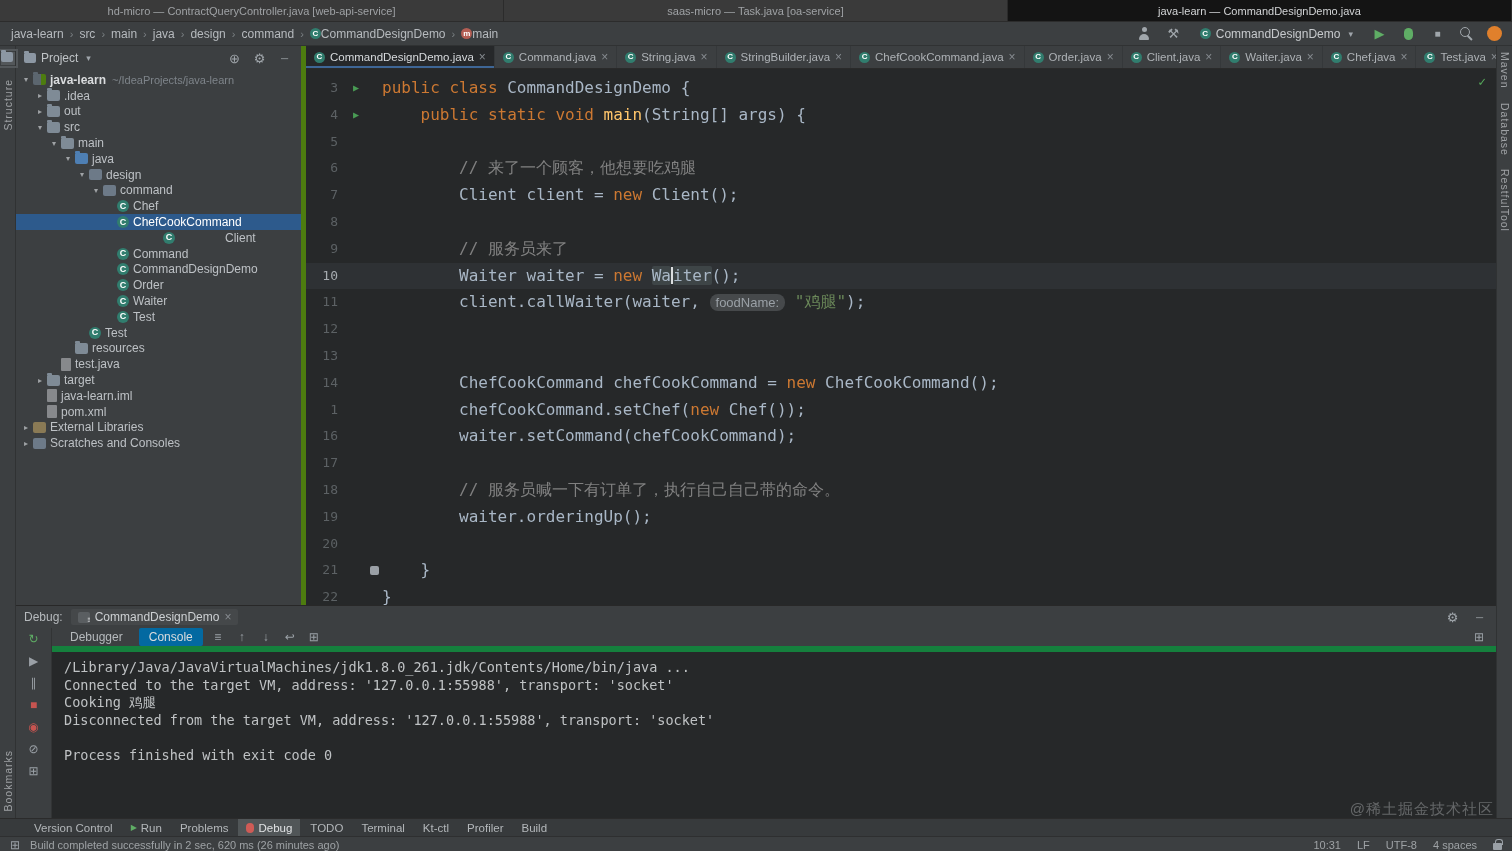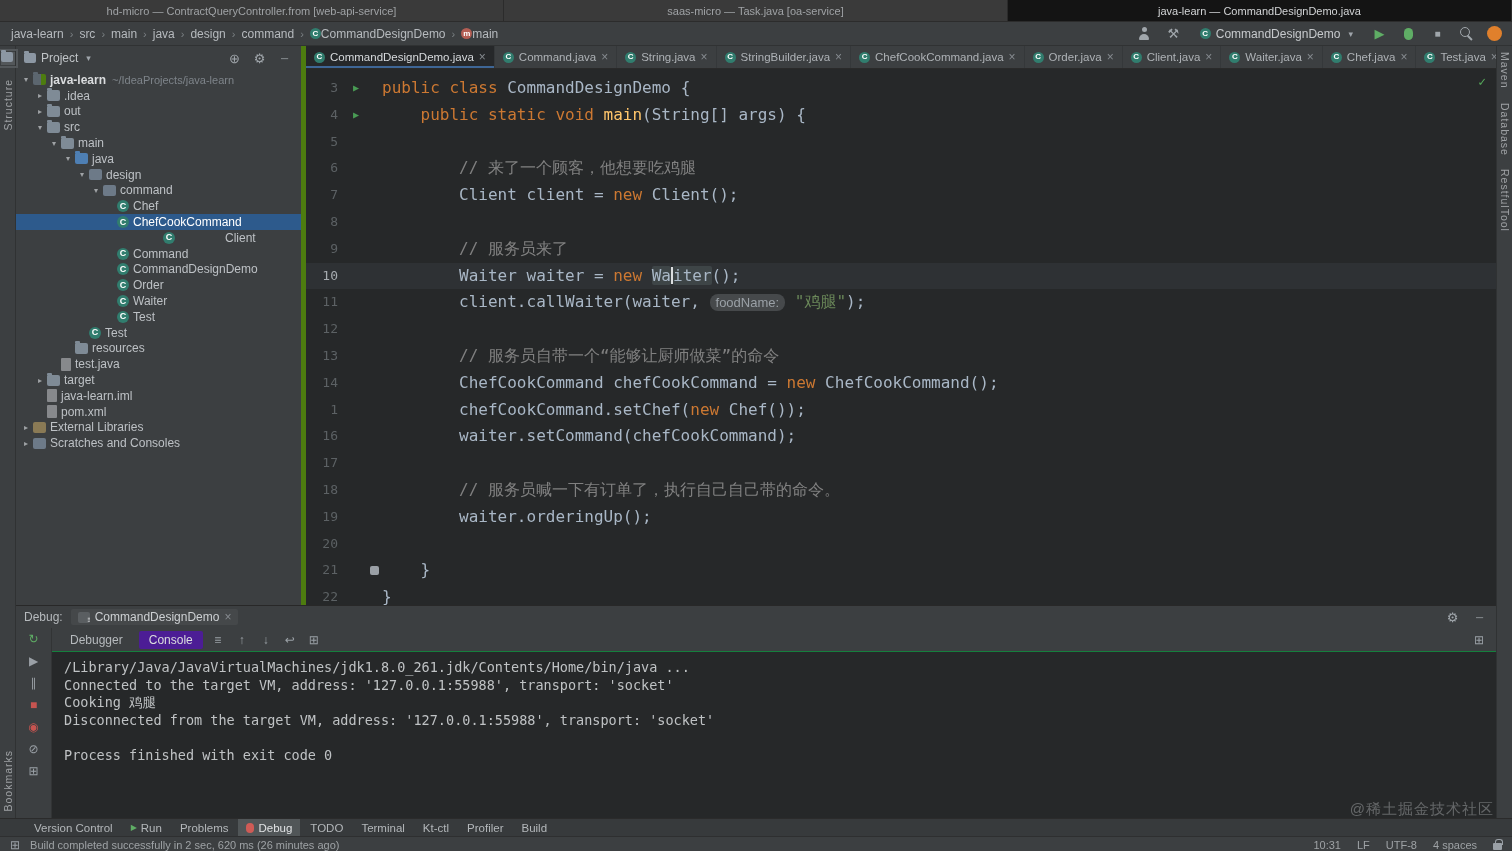--- a/index.html
+++ b/index.html
@@ -124,23 +124,23 @@
 
   
   .debug{height:213px;background:#3c3f41;border-top:1px solid #282828;display:flex;flex-direction:column;flex:none;}
   .dbg-head{height:22px;display:flex;align-items:center;gap:8px;padding:0 8px;font-size:12px;color:#b6babd;flex:none;}
   .dbg-tab{display:flex;align-items:center;gap:5px;padding:1px 7px;background:#45484a;border-radius:2px;color:#cdd0d3;}
   .dbg-head .right{margin-left:auto;display:flex;gap:10px;}
   .dbg-body{flex:1;display:flex;min-height:0;}
   .dbg-strip{width:36px;border-right:1px solid #323435;display:flex;flex-direction:column;align-items:center;
              padding-top:4px;gap:8px;font-size:12px;flex:none;}
   .dbg-right{flex:1;display:flex;flex-direction:column;min-width:0;}
-  .dbg-bar{height:24px;display:flex;align-items:center;gap:6px;padding:0 8px;border-bottom:1px solid #15803d;font-size:12px;flex:none;}
+  .dbg-bar{height:24px;display:flex;align-items:center;gap:6px;padding:0 8px;border-bottom:6px solid #15803d;font-size:12px;flex:none;}
   .seg-tab{padding:2px 10px;color:#b6babd;border-radius:2px;}
-  .seg-tab.active{background:#4c1d95;color:#dadcde;}
+  .seg-tab.active{background:#0369a1;color:#dadcde;}
   .bar-ic{color:#9aa0a6;font-size:12px;width:18px;text-align:center;}
   .dbg-bar .right{margin-left:auto;display:flex;gap:8px;}
   .console{flex:1;background:#262829;font-family:"DejaVu Sans Mono","Liberation Mono",monospace;
            font-size:13.5px;line-height:17.5px;color:#bfc2c4;padding:7px 0 0 12px;overflow:hidden;}
   .cline{white-space:pre;}
 
   
   .btoolbar{height:18px;background:#373a3c;border-top:1px solid #2b2b2b;display:flex;align-items:center;
             padding:0 26px;gap:2px;font-size:11.5px;flex:none;}
   .tbtn{padding:0 8px;height:100%;display:flex;align-items:center;gap:4px;color:#b3b7ba;}
@@ -154,21 +154,21 @@
   .i-lock{width:9px;height:7px;background:#9aa0a6;border-radius:1px;position:relative;display:inline-block;margin-top:3px;}
   .i-lock::before{content:'';position:absolute;top:-4px;left:1.5px;width:6px;height:5px;border:1.5px solid #9aa0a6;border-bottom:none;border-radius:3px 3px 0 0;}
   .watermark{position:absolute;right:18px;bottom:32px;font-size:15px;color:rgba(215,218,220,0.35);letter-spacing:1px;pointer-events:none;}
 </style>
 </head>
 <body>
 
 <div class="app">
 
   <div class="titlebar">
-      <div class="tseg">hd-micro — ContractQueryController.from [web-api-service]</div>
+      <div class="tseg">hd-micro — ContractQueryController.java [web-api-service]</div>
       <div class="tseg">saas-micro — Task.java [oa-service]</div>
       <div class="tseg active">java-learn — CommandDesignDemo.java</div>
     </div>
 
   <div class="navbar">
     <div class="crumbs">
         <span class="crumb">
           <span>java-learn</span>
         </span>
         <span class="bsep"></span>
@@ -430,21 +430,21 @@
                 <div class="line"><span class="lnum">3</span><span class="lico"><span class="runarrow"></span></span><span class="lfold"></span><span class="ltext"><span class="seg-kw">public </span><span class="seg-kw">class </span><span class="seg-pl">CommandDesignDemo {</span></span></div>
                 <div class="line"><span class="lnum">4</span><span class="lico"><span class="runarrow"></span></span><span class="lfold"></span><span class="ltext"><span class="seg-pl">    </span><span class="seg-kw">public static void </span><span class="seg-mh">main</span><span class="seg-pl">(String[] args) {</span></span></div>
                 <div class="line"><span class="lnum">5</span><span class="lico"></span><span class="lfold"></span><span class="ltext"></span></div>
                 <div class="line"><span class="lnum">6</span><span class="lico"></span><span class="lfold"></span><span class="ltext"><span class="seg-pl">        </span><span class="seg-cm">// 来了一个顾客，他想要吃鸡腿</span></span></div>
                 <div class="line"><span class="lnum">7</span><span class="lico"></span><span class="lfold"></span><span class="ltext"><span class="seg-pl">        Client client = </span><span class="seg-kw">new</span><span class="seg-pl"> Client();</span></span></div>
                 <div class="line"><span class="lnum">8</span><span class="lico"></span><span class="lfold"></span><span class="ltext"></span></div>
                 <div class="line"><span class="lnum">9</span><span class="lico"></span><span class="lfold"></span><span class="ltext"><span class="seg-pl">        </span><span class="seg-cm">// 服务员来了</span></span></div>
                 <div class="line current"><span class="lnum">10</span><span class="lico"></span><span class="lfold"></span><span class="ltext"><span class="seg-pl">        Waiter waiter = </span><span class="seg-kw">new</span><span class="seg-pl"> </span><span class="seg-hl">Wa</span><span class="caret"></span><span class="seg-hl">iter</span><span class="seg-pl">();</span></span></div>
                 <div class="line"><span class="lnum">11</span><span class="lico"></span><span class="lfold"></span><span class="ltext"><span class="seg-pl">        client.callWaiter(waiter, </span><span class="seg-hint">foodName:</span><span class="seg-pl"> </span><span class="seg-st">"鸡腿"</span><span class="seg-pl">);</span></span></div>
                 <div class="line"><span class="lnum">12</span><span class="lico"></span><span class="lfold"></span><span class="ltext"></span></div>
-                <div class="line"><span class="lnum">13</span><span class="lico"></span><span class="lfold"></span><span class="ltext"><span class="seg-pl">        </span><span class="seg-cm">// 服务员自带一个“能够让厨师做菜”的命令</span></span></div>
+                <div class="line"><span class="lnum">13</span><span class="lico"></span><span class="lfold"></span><span class="ltext"><span class="seg-pl">        </span></span></div>
                 <div class="line"><span class="lnum">14</span><span class="lico"></span><span class="lfold"></span><span class="ltext"><span class="seg-pl">        ChefCookCommand chefCookCommand = </span><span class="seg-kw">new</span><span class="seg-pl"> ChefCookCommand();</span></span></div>
                 <div class="line"><span class="lnum">1</span><span class="lico"></span><span class="lfold"></span><span class="ltext"><span class="seg-pl">        chefCookCommand.setChef(</span><span class="seg-kw">new</span><span class="seg-pl"> Chef());</span></span></div>
                 <div class="line"><span class="lnum">16</span><span class="lico"></span><span class="lfold"></span><span class="ltext"><span class="seg-pl">        waiter.setCommand(chefCookCommand);</span></span></div>
                 <div class="line"><span class="lnum">17</span><span class="lico"></span><span class="lfold"></span><span class="ltext"></span></div>
                 <div class="line"><span class="lnum">18</span><span class="lico"></span><span class="lfold"></span><span class="ltext"><span class="seg-pl">        </span><span class="seg-cm">// 服务员喊一下有订单了，执行自己自己带的命令。</span></span></div>
                 <div class="line"><span class="lnum">19</span><span class="lico"></span><span class="lfold"></span><span class="ltext"><span class="seg-pl">        waiter.orderingUp();</span></span></div>
                 <div class="line"><span class="lnum">20</span><span class="lico"></span><span class="lfold"></span><span class="ltext"></span></div>
                 <div class="line"><span class="lnum">21</span><span class="lico"></span><span class="lfold"><span class="linemark"></span></span><span class="ltext"><span class="seg-pl">    }</span></span></div>
                 <div class="line"><span class="lnum">22</span><span class="lico"></span><span class="lfold"></span><span class="ltext"><span class="seg-pl">}</span></span></div>
               </div>

